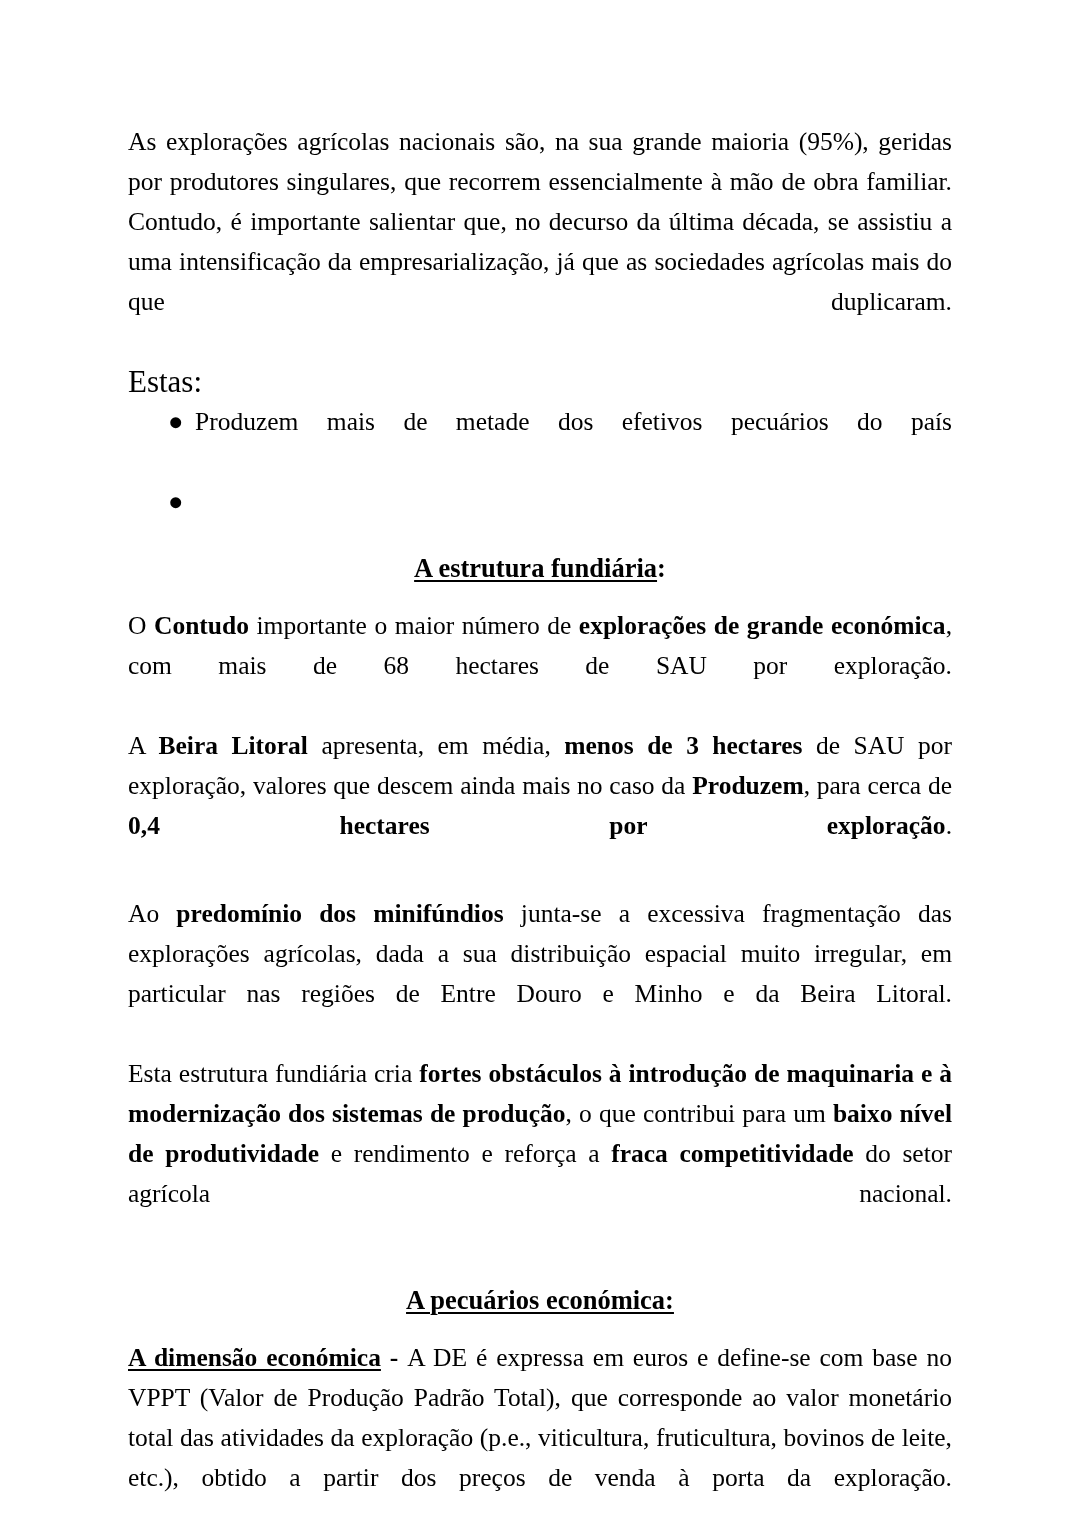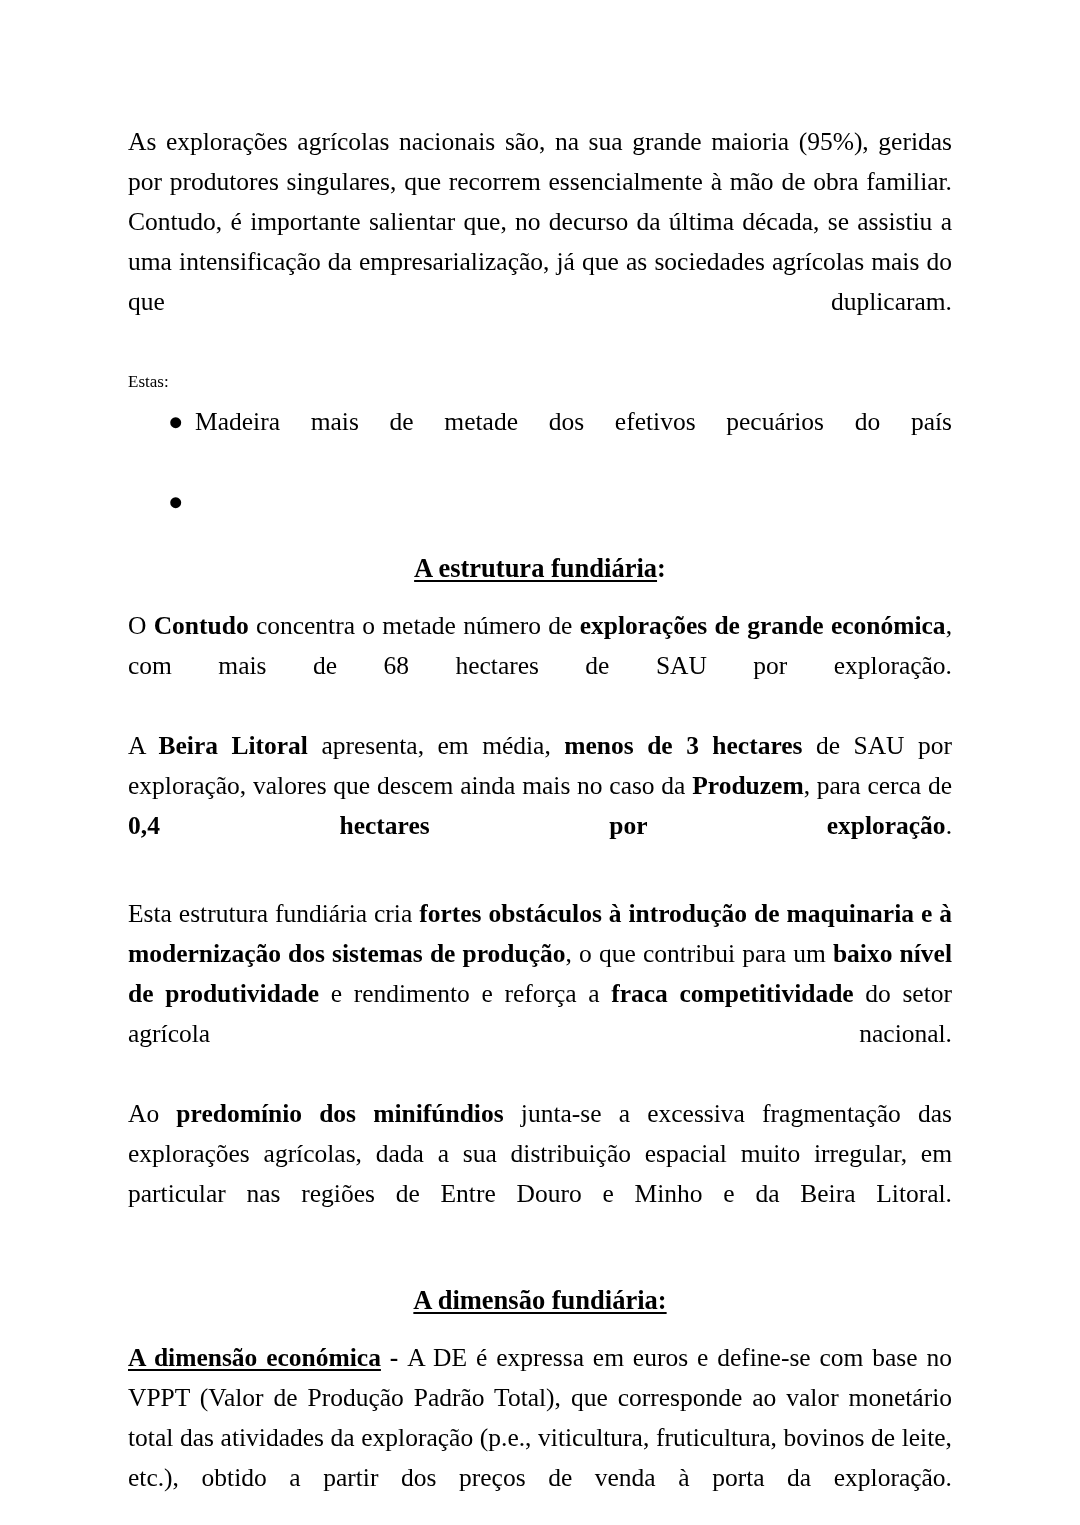--- a/index.html
+++ b/index.html
@@ -37,21 +37,21 @@
     hyphens: none;
   }
   
   p.para::after {
     content: "";
     display: inline-block;
     width: 100%;
   }
   p.nojustify {
     margin: 0;
-    font-size: 17px;
+    font-size: 31px;
     line-height: 40px;
     text-align: left;
   }
   p.nojustify::after { content: none; }
 
   h2.heading {
     margin: 0;
     font-size: 26.5px;
     line-height: 40px;
     font-weight: bold;
@@ -97,29 +97,29 @@
   .gap-lg { height: 26px; }
 </style>
 </head>
 <body>
 
 <div class="page">
   <div class="content" id="body-root">
       <p class="para"><span>As explorações agrícolas nacionais são, na sua grande maioria (95%), geridas por produtores singulares, que recorrem essencialmente à mão de obra familiar. Contudo, é importante salientar que, no decurso da última década, se assistiu a uma intensificação da empresarialização, já que as sociedades agrícolas mais do que duplicaram.</span></p>
       <p class="nojustify"><span>Estas:</span></p>
       <ul class="bullets">
-        <li><span class="dot">●</span><span>Madeira mais de metade dos efetivos pecuários do país</span></li>
+        <li><span class="dot">●</span><span>Produzem mais de metade dos efetivos pecuários do país</span></li>
         <li><span class="dot">●</span></li>
       </ul>
       <div class="gap-lg"></div>
       <h2 class="heading"><span class="bu">A estrutura fundiária</span><span class="b">:</span></h2>
       <div class="gap-md"></div>
-      <p class="para"><span>O </span><span class="b">Contudo</span><span> concentra o metade número de </span><span class="b">explorações de grande económica</span><span>, com mais de 68 hectares de SAU por exploração.</span></p>
+      <p class="para"><span>O </span><span class="b">Contudo</span><span> importante o maior número de </span><span class="b">explorações de grande económica</span><span>, com mais de 68 hectares de SAU por exploração.</span></p>
       <p class="para"><span>A </span><span class="b">Beira Litoral</span><span> apresenta, em média, </span><span class="b">menos de 3 hectares</span><span> de SAU por exploração, valores que descem ainda mais no caso da </span><span class="b">Produzem</span><span>, para cerca de </span><span class="b">0,4 hectares por exploração</span><span>.</span></p>
       <div class="gap-sm"></div>
+      <p class="para"><span>Ao </span><span class="b">predomínio dos minifúndios</span><span> junta-se a excessiva fragmentação das explorações agrícolas, dada a sua distribuição espacial muito irregular, em particular nas regiões de Entre Douro e Minho e da Beira Litoral.</span></p>
       <p class="para"><span>Esta estrutura fundiária cria </span><span class="b">fortes obstáculos à introdução de maquinaria e à modernização dos sistemas de produção</span><span>, o que contribui para um </span><span class="b">baixo nível de produtividade</span><span> e rendimento e reforça a </span><span class="b">fraca competitividade</span><span> do setor agrícola nacional.</span></p>
-      <p class="para"><span>Ao </span><span class="b">predomínio dos minifúndios</span><span> junta-se a excessiva fragmentação das explorações agrícolas, dada a sua distribuição espacial muito irregular, em particular nas regiões de Entre Douro e Minho e da Beira Litoral.</span></p>
       <div class="gap-lg"></div>
-      <h2 class="heading"><span class="bu">A dimensão fundiária:</span></h2>
+      <h2 class="heading"><span class="bu">A pecuários económica:</span></h2>
       <div class="gap-md"></div>
       <p class="para"><span class="bu">A dimensão económica</span><span class="b"> - </span><span>A DE é expressa em euros e define-se com base no VPPT (Valor de Produção Padrão Total), que corresponde ao valor monetário total das atividades da exploração (p.e., viticultura, fruticultura, bovinos de leite, etc.), obtido a partir dos preços de venda à porta da exploração.</span></p>
     </div>
 </div>
 
 </body></html>

